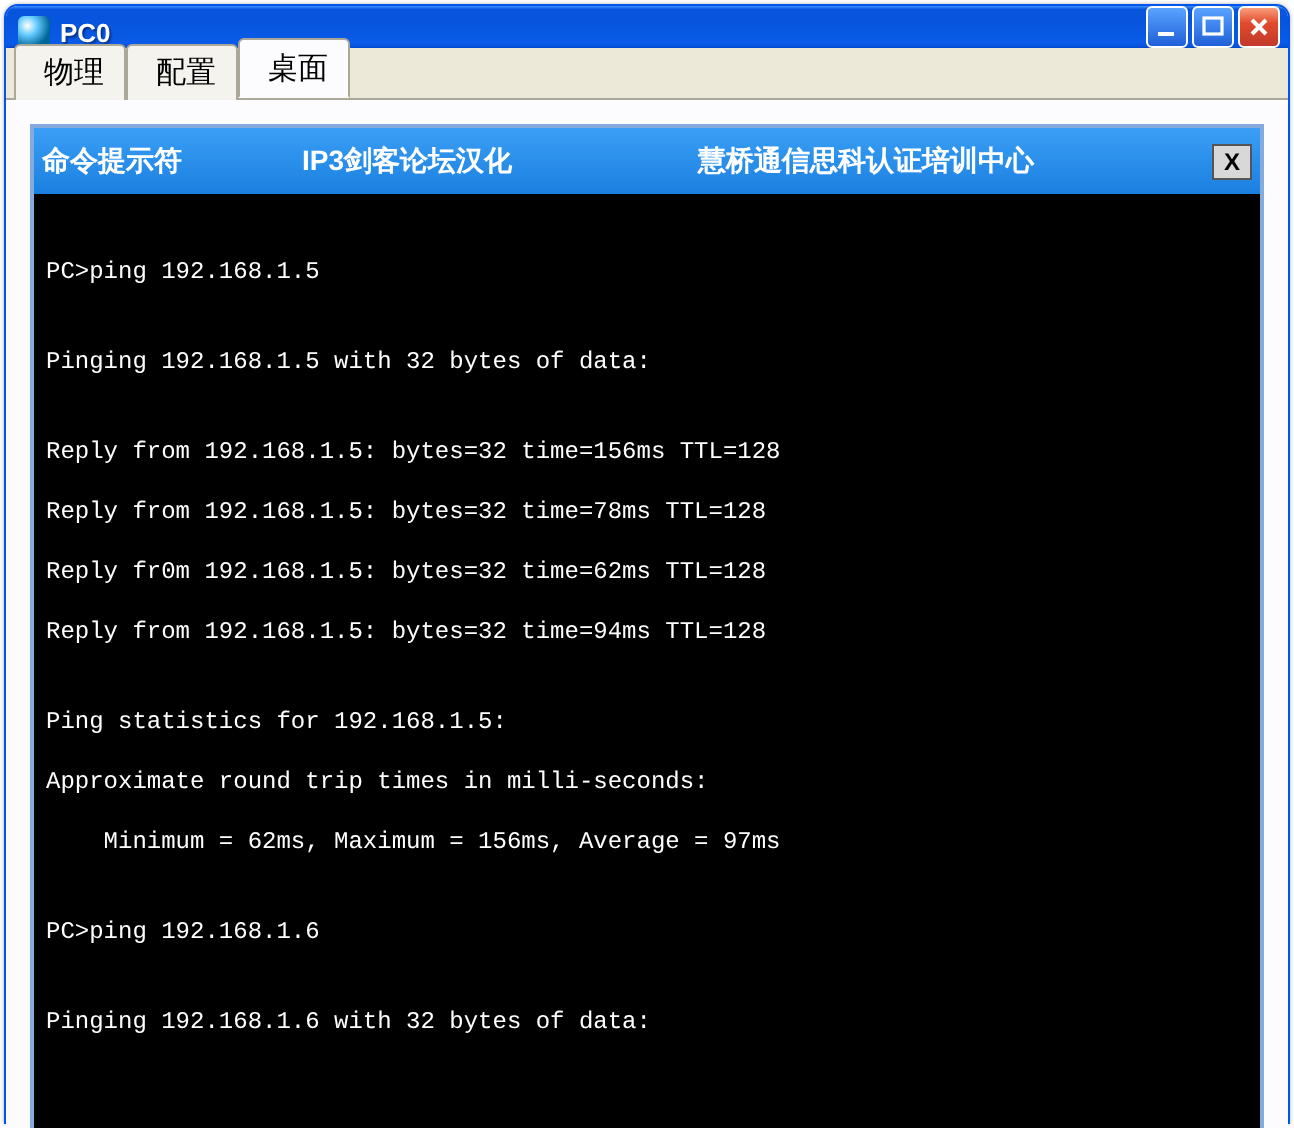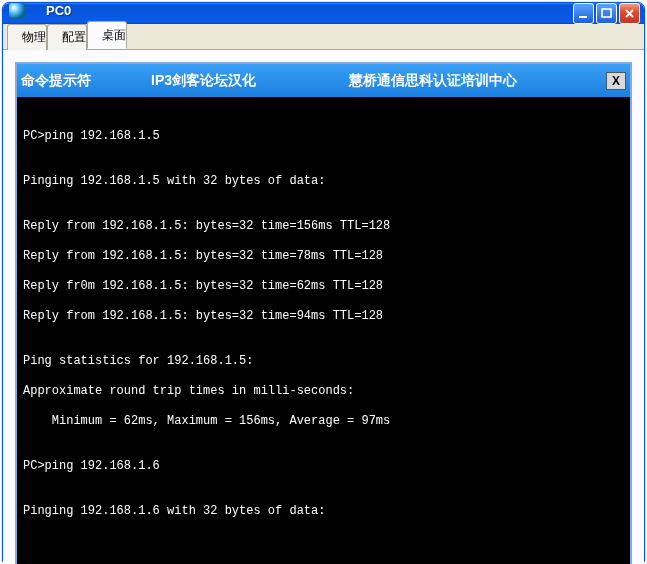--- a/index.html
+++ b/index.html
@@ -19,24 +19,23 @@
   background: #ece9d8;
   display: flex;
   flex-direction: column;
   box-shadow: 0 0 2px rgba(0,0,0,0.3);
 }
 .titlebar {
   height: 30px;
   background: linear-gradient(to bottom, #3c91ff 0%, #0855dd 8%, #0855dd 40%, #0a5bea 88%, #0855dd 95%, #0047cc 100%);
   border-radius: 6px 6px 0 0;
   display: flex;
-  align-items: flex-start;
+  align-items: flex-end;
   padding: 0 4px 0 6px;
   color: #fff;
-  gap: 16px;
 }
 .titlebar .icon {
   width: 16px; height: 16px;
   background: radial-gradient(circle at 30% 30%, #fff 0%, #6cf 30%, #069 70%);
   border-radius: 3px;
   margin-right: 5px;
 }
 .titlebar .title {
   flex: 1;
   font-size: 13px;
@@ -59,22 +58,22 @@
 .tabbar {
   height: 26px;
   background: #ece9d8;
   display: flex;
   align-items: flex-end;
   padding-left: 4px;
   border-bottom: 1px solid #aca899;
   position: relative;
 }
 .tab {
-  padding: 4px 0 4px 14px;
-  font-size: 12px;
+  padding: 4px 10px 4px 14px;
+  font-size: 15px;
   border: 1px solid #aca899;
   border-bottom: none;
   background: #f4f3ee;
   margin-right: 0px;
   border-radius: 3px 3px 0 0;
   position: relative;
   top: 1px;
 }
 .tab.active {
   background: #fcfcfe;

